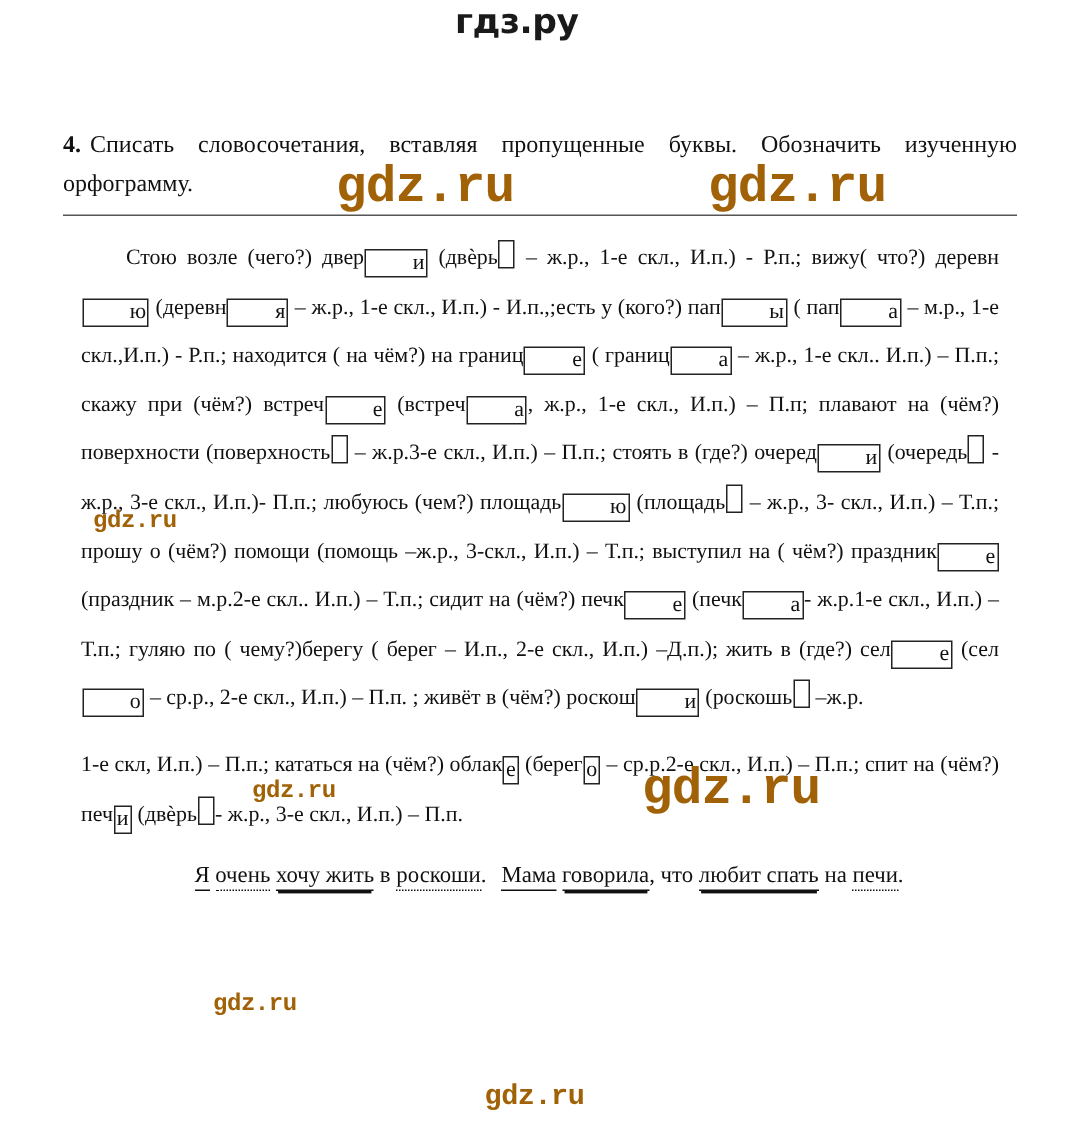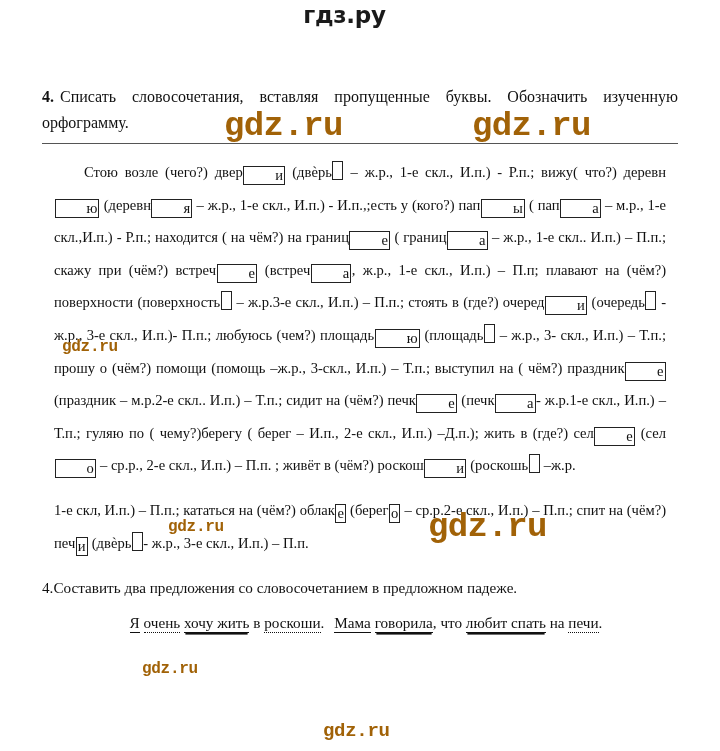--- a/index.html
+++ b/index.html
@@ -145,23 +145,20 @@
   <div class="rule"></div>
 
   <p class="answer indent">
     <span>Стою возле (чего?) двер</span><span class="endbox">и</span><span> (двѐрь</span><span class="endbox zero"></span><span> – ж.р., 1-е скл., И.п.) -  Р.п.; вижу( что?) деревн</span><span class="endbox">ю</span><span> (деревн</span><span class="endbox">я</span><span> – ж.р., 1-е скл., И.п.) - И.п.,;есть у (кого?) пап</span><span class="endbox">ы</span><span> ( пап</span><span class="endbox">а</span><span> – м.р., 1-е скл.,И.п.) -  Р.п.; находится ( на чём?) на границ</span><span class="endbox">е</span><span> ( границ</span><span class="endbox">а</span><span> – ж.р., 1-е скл.. И.п.) – П.п.; скажу при (чём?) встреч</span><span class="endbox">е</span><span> (встреч</span><span class="endbox">а</span><span>, ж.р., 1-е скл., И.п.) – П.п; плавают на (чём?)  поверхности (поверхность</span><span class="endbox zero"></span><span> – ж.р.3-е скл., И.п.) – П.п.; стоять в (где?) очеред</span><span class="endbox">и</span><span> (очередь</span><span class="endbox zero"></span><span> -  ж.р., 3-е скл., И.п.)- П.п.; любуюсь (чем?) площадь</span><span class="endbox">ю</span><span> (площадь</span><span class="endbox zero"></span><span> – ж.р., 3- скл., И.п.) – Т.п.; прошу о (чём?) помощи (помощь –ж.р., 3-скл., И.п.) – Т.п.; выступил на ( чём?) праздник</span><span class="endbox">е</span><span> (праздник – м.р.2-е скл.. И.п.) – Т.п.; сидит на (чём?) печк</span><span class="endbox">е</span><span> (печк</span><span class="endbox">а</span><span>- ж.р.1-е скл., И.п.) – Т.п.; гуляю по ( чему?)берегу ( берег – И.п., 2-е скл., И.п.) –Д.п.);  жить в (где?)  сел</span><span class="endbox">е</span><span> (сел</span><span class="endbox">о</span><span> – ср.р., 2-е скл., И.п.) – П.п. ;  живёт в (чём?)  роскош</span><span class="endbox">и</span><span> (роскошь</span><span class="endbox zero"></span><span> –ж.р.</span>
   </p>
 
   <p class="answer flush">
     <span>1-е скл, И.п.) – П.п.; кататься на (чём?) облак</span><span class="endbox">е</span><span> (берег</span><span class="endbox">о</span><span> – ср.р.2-е скл., И.п.) – П.п.; спит на (чём?) печ</span><span class="endbox">и</span><span> (двѐрь</span><span class="endbox zero"></span><span>- ж.р., 3-е скл., И.п.) – П.п.</span>
   </p>
 
-  <div class="task-bottom">
-    <span class="num">4.</span><span>Составить два предложения со словосочетанием в предложном падеже.</span>
-  </div>
 
   <div class="sentences">
     <span class="sent"><span class="u-subj">Я</span> <span class="u-dashdot">очень</span> <span class="u-pred">хочу жить</span> <span>в</span> <span class="u-dashdot">роскоши</span><span>.</span></span><span class="sent"><span class="u-subj">Мама</span> <span class="u-pred">говорила</span><span>, что</span> <span class="u-pred">любит спать</span> <span>на</span> <span class="u-dashdot">печи</span><span>.</span></span>
   </div>
 
 </div>
 
 <div class="wm wm-lg" id="wm-1">gdz.ru</div>
 <div class="wm wm-lg" id="wm-2">gdz.ru</div>
 <div class="wm wm-sm" id="wm-3">gdz.ru</div>

